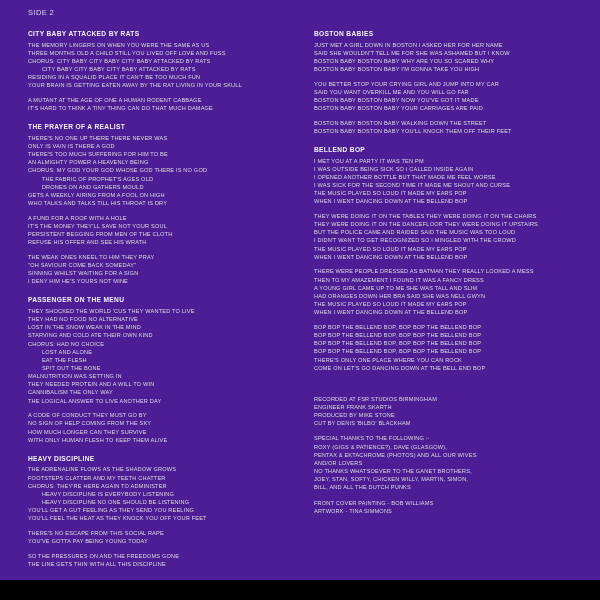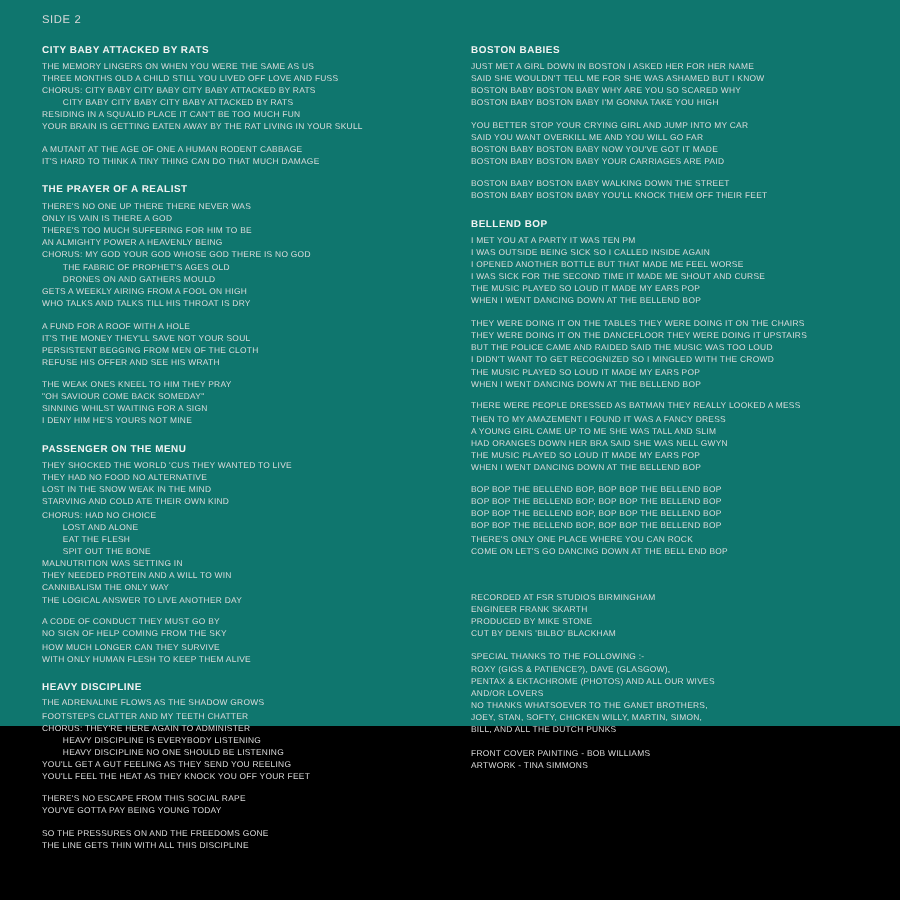--- a/index.html
+++ b/index.html
@@ -10,22 +10,22 @@
   body {
     width: 600px;
     height: 600px;
     overflow: hidden;
     font-family: "Liberation Sans", sans-serif;
     color: #e8e8e8;
   }
   .sleeve {
     position: relative;
     width: 600px;
-    height: 484px;
-    background: #0f766e;
+    height: 580px;
+    background: #4c1d95;
     box-sizing: border-box;
   }
   .side-label {
     position: absolute;
     top: 8px;
     left: 28px;
     font-size: 7.5px;
     letter-spacing: 0.4px;
     color: #dadada;
   }

